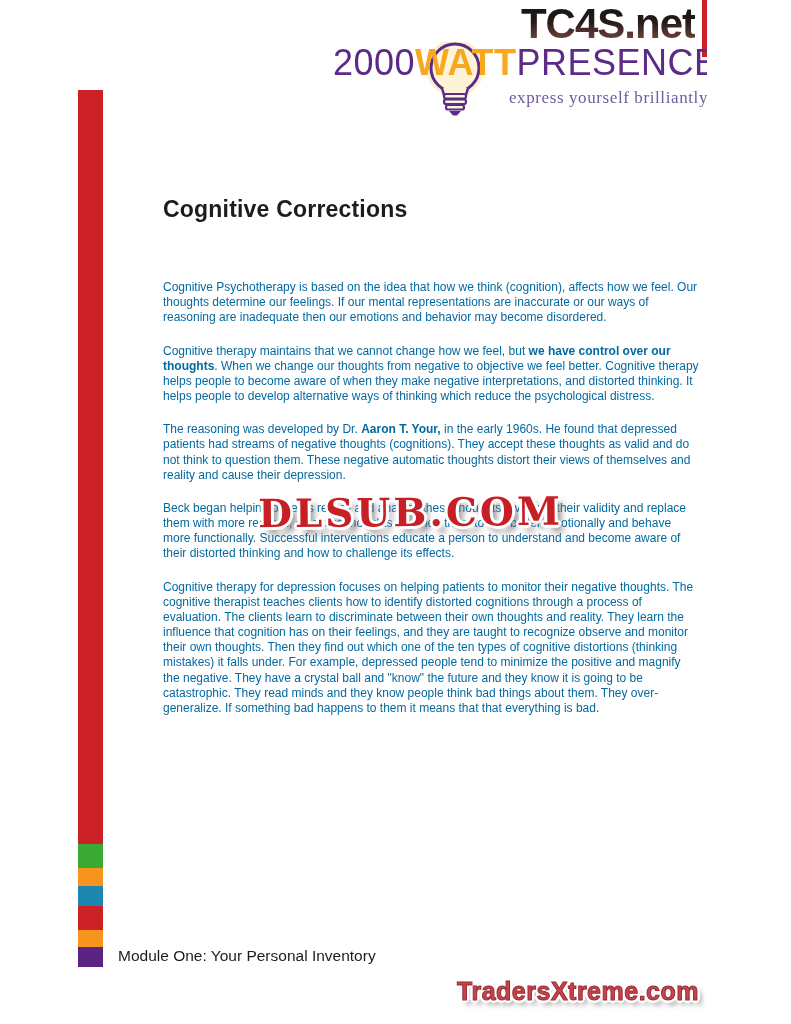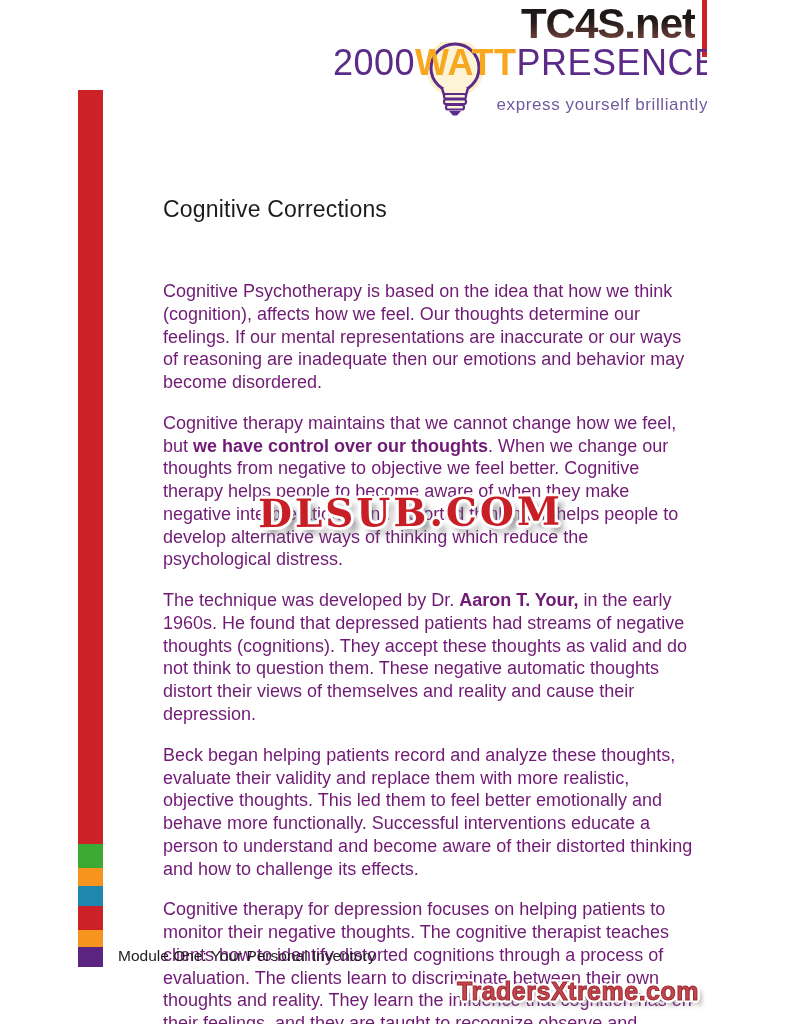--- a/index.html
+++ b/index.html
@@ -58,26 +58,27 @@
   .brand-part { color: #5b2b87; }
   .brand-watt { color: #f7a81f; font-weight: bold; }
   .brand-reg {
     font-size: 12px;
     color: #5b2b87;
     vertical-align: super;
   }
   .brand-tagline {
     position: relative;
     z-index: 1;
-    margin-top: 11px;
+    margin-top: 4px;
     padding-right: 10px;
     text-align: right;
     font-size: 17px;
     letter-spacing: 0.6px;
     color: #6f5ba0;
+    font-family: Liberation Serif, serif;
   }
 
   
   .sidebar {
     position: absolute;
     left: 78px; top: 90px;
     width: 25px; height: 877px;
     display: flex;
     flex-direction: column;
   }
@@ -86,29 +87,29 @@
   
   .content {
     position: absolute;
     left: 163px; top: 196px;
     width: 537px;
     color: #1d1d1d;
   }
   .title {
     margin: 0 0 57px 0;
     font-size: 23px;
-    font-weight: 400;
+    font-weight: 700;
     letter-spacing: 0.2px;
     color: #1c1c1c;
   }
   .content p {
     margin: 0 0 18px 0;
-    font-size: 18px;
+    font-size: 12px;
     line-height: 1.265;
-    color: #701a75;
+    color: #0369a1;
   }
   .content p b { font-weight: bold; }
 
   
   .watermark {
     position: absolute;
     left: 258px; top: 489px;
     z-index: 5;
     font-family: "DejaVu Serif", serif;
     font-weight: bold;
@@ -181,21 +182,21 @@
       <div style="background: rgb(29, 135, 176); height: 20px; flex: 0 0 auto;"></div>
       <div style="background: rgb(204, 33, 39); height: 24px; flex: 0 0 auto;"></div>
       <div style="background: rgb(247, 148, 29); height: 17px; flex: 0 0 auto;"></div>
       <div style="background: rgb(91, 35, 130); height: 20px; flex: 0 0 auto;"></div>
     </div>
 
   <div class="content">
     <h1 class="title">Cognitive Corrections</h1>
     <p><span>Cognitive Psychotherapy is based on the idea that how we think (cognition), affects how we feel. Our thoughts determine our feelings. If our mental representations are inaccurate or our ways of reasoning are inadequate then our emotions and behavior may become disordered.</span></p>
     <p><span>Cognitive therapy maintains that we cannot change how we feel, but </span><b>we have control over our thoughts</b><span>.  When we change our thoughts from negative to objective we feel better. Cognitive therapy helps people to become aware of when they make negative interpretations, and distorted thinking.  It helps people to develop alternative ways of thinking which reduce the psychological distress.</span></p>
-    <p><span>The technique was developed by Dr. </span><b>Aaron T. Your,</b><span> in the early 1960s. He found that depressed patients had streams of negative thoughts (cognitions). They accept these thoughts as valid and do not think to question them. These negative automatic thoughts distort their views of themselves and reality and cause their depression.</span></p>
+    <p><span>The reasoning was developed by Dr. </span><b>Aaron T. Your,</b><span> in the early 1960s. He found that depressed patients had streams of negative thoughts (cognitions). They accept these thoughts as valid and do not think to question them. These negative automatic thoughts distort their views of themselves and reality and cause their depression.</span></p>
     <p><span>Beck began helping patients record and analyze these thoughts, evaluate their validity and replace them with more realistic, objective thoughts. This led them to feel better emotionally and behave more functionally. Successful interventions educate a person to understand and become aware of their distorted thinking and how to challenge its effects.</span></p>
     <p><span>Cognitive therapy for depression focuses on helping patients to monitor their negative thoughts. The cognitive therapist teaches clients how to identify distorted cognitions through a process of evaluation. The clients learn to discriminate between their own thoughts and reality. They learn the influence that cognition has on their feelings, and they are taught to recognize observe and monitor their own thoughts. Then they find out which one of the ten types of cognitive distortions (thinking mistakes) it falls under. For example, depressed people tend to minimize the positive and magnify the negative. They have a crystal ball and "know" the future and they know it is going to be catastrophic. They read minds and they know people think bad things about them. They over-generalize. If something bad happens to them it means that that everything is bad.</span></p>
   </div>
 
   <div class="watermark">DLSUB.COM</div>
 
   <div class="module-footer">Module One: Your Personal Inventory</div>
 
   <div class="tx-logo">TradersXtreme.com</div>
 

